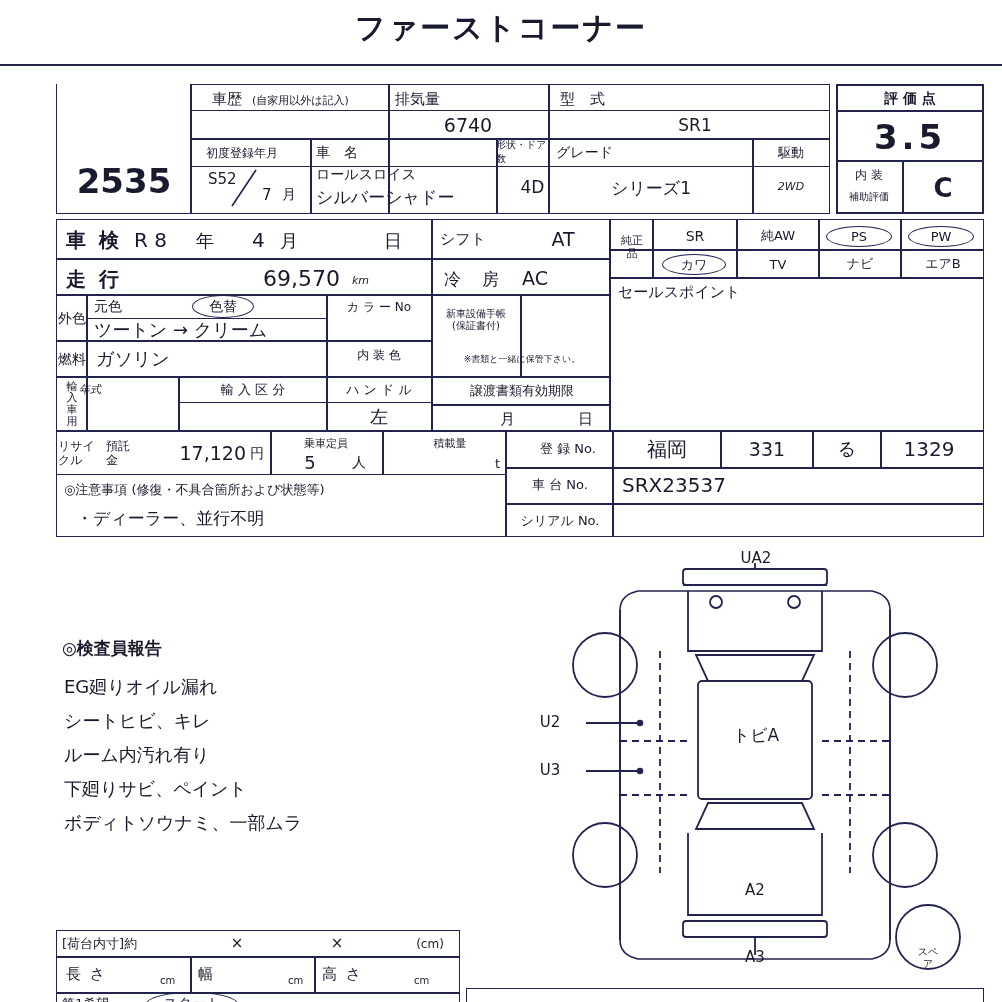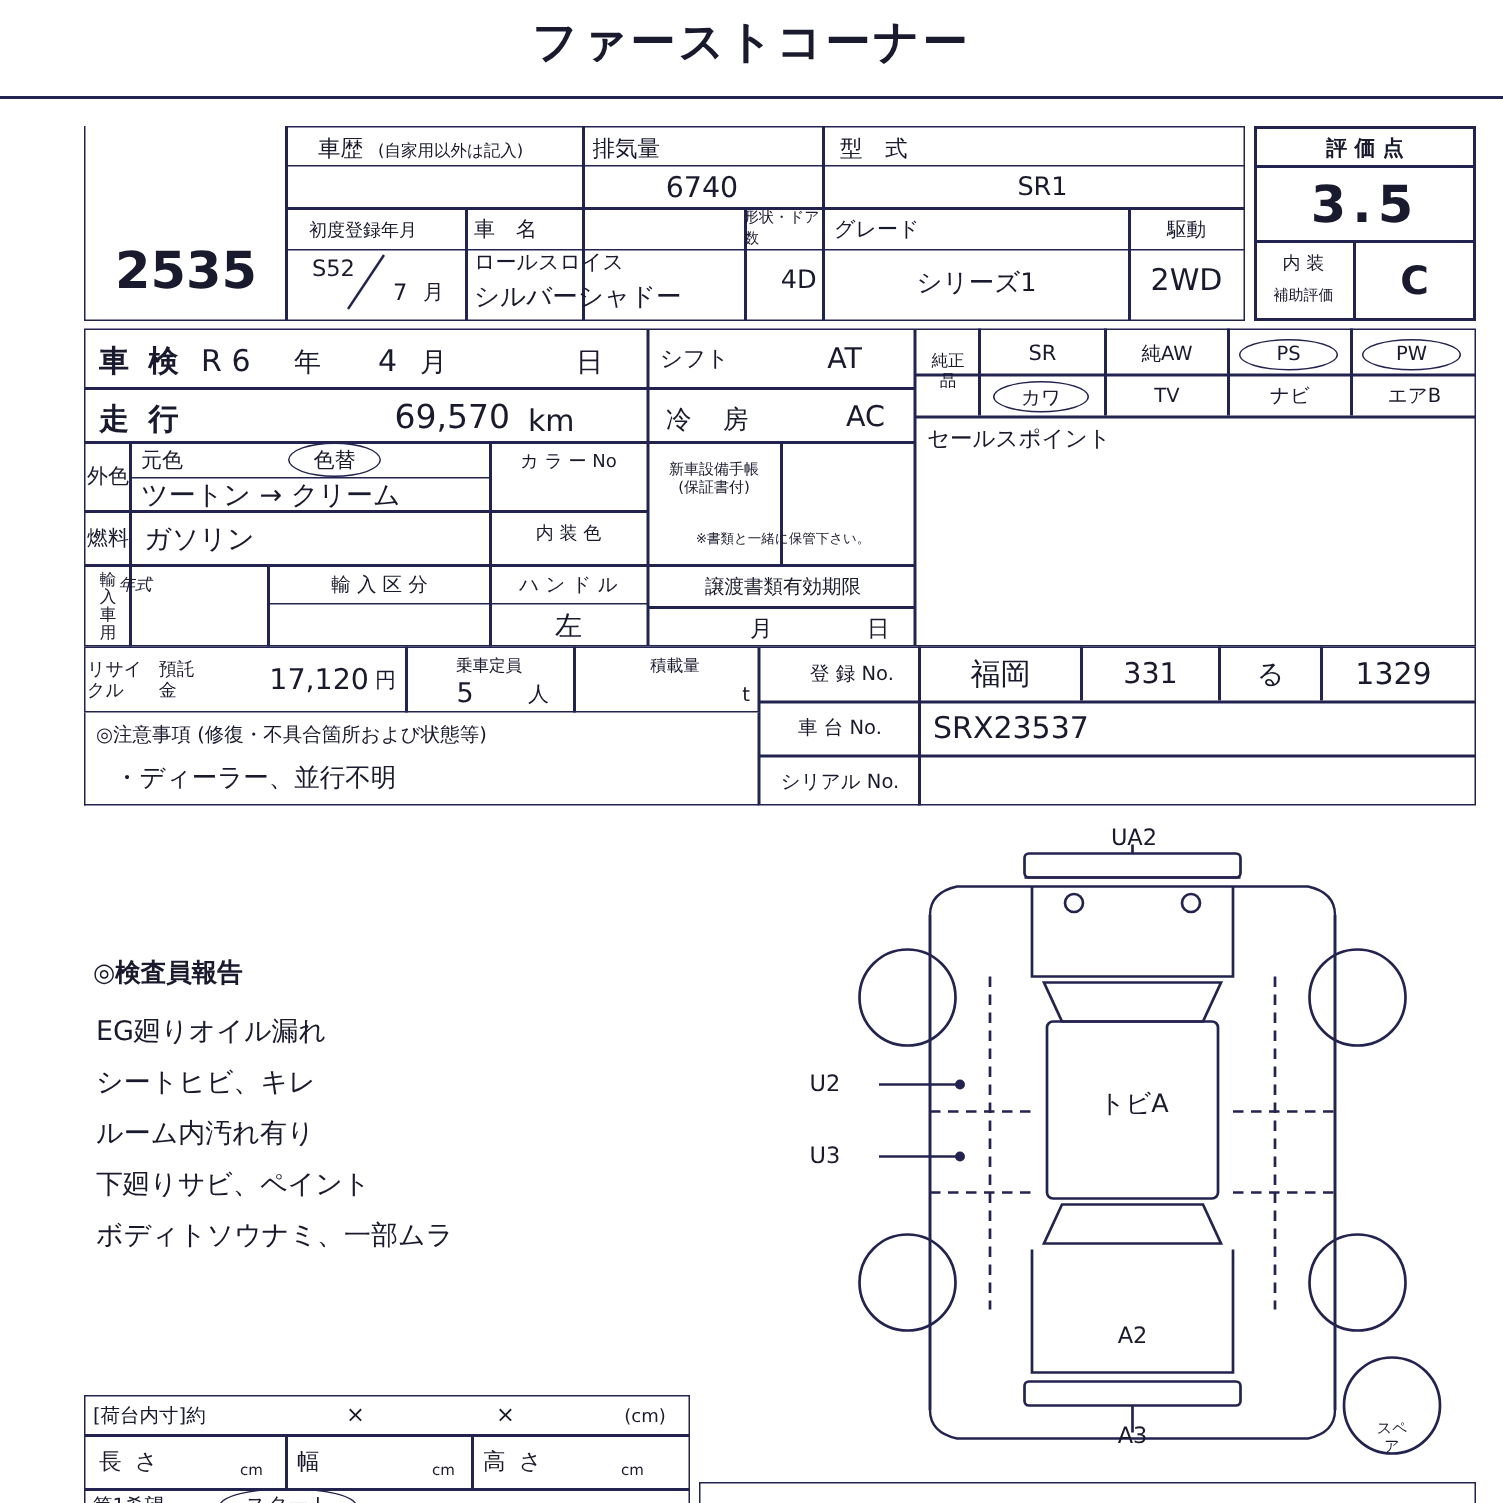--- a/index.html
+++ b/index.html
@@ -28,21 +28,21 @@
   .c{display:flex;align-items:center;justify-content:center;}
   .l{display:flex;align-items:center;justify-content:flex-start;}
   .r{display:flex;align-items:center;justify-content:flex-end;}
 
   .f10{font-size:10px;}
   .f11{font-size:11px;}
   .f12{font-size:12px;}
   .f13{font-size:13px;}
   .f14{font-size:14px;}
   .f15{font-size:15px;}
-  .f16{font-size:20px;}
+  .f16{font-size:11px;font-style:italic;}
   .f17{font-size:17px;}
   .f18{font-size:18px;}
   .f19{font-size:19px;border-radius:13px;}
   .f20{font-size:20px;}
   .f22{font-size:22px;}
   .f26{font-size:26px;}
   .f34{font-size:34px;}
   .b{font-weight:bold;}
 
   .oval{
@@ -127,21 +127,21 @@
   <div class="ln" style="left:56px;top:340px;width:376px;height:2px;"></div>
   <div class="ln" style="left:56px;top:376px;width:376px;height:2px;"></div>
   <div class="ln" style="left:86px;top:294px;width:2px;height:137px;"></div>
   <div class="ln" style="left:86px;top:318px;width:240px;height:1.4px;"></div>
   <div class="ln" style="left:326px;top:294px;width:2px;height:82px;"></div>
   <div class="ln" style="left:178px;top:376px;width:2px;height:55px;"></div>
   <div class="ln" style="left:326px;top:376px;width:2px;height:55px;"></div>
   <div class="ln" style="left:178px;top:402px;width:254px;height:1.4px;"></div>
 
   <div class="t l f20 b" style="left:66px;top:226px;height:28px;letter-spacing:3px;">車 検</div>
-  <div class="t l f20" style="left:134px;top:226px;height:28px;">R 6</div>
+  <div class="t l f20" style="left:134px;top:226px;height:28px;">R 8</div>
   <div class="t l f18" style="left:196px;top:228px;height:26px;">年</div>
   <div class="t l f20" style="left:252px;top:226px;height:28px;">4</div>
   <div class="t l f18" style="left:280px;top:228px;height:26px;">月</div>
   <div class="t l f18" style="left:384px;top:228px;height:26px;">日</div>
 
   <div class="t l f20 b" style="left:66px;top:266px;height:26px;letter-spacing:3px;">走 行</div>
   <div class="t r f22" style="left:160px;top:264px;width:180px;height:28px;">69,570</div>
   <div class="t l f16" style="left:352px;top:268px;height:24px;">km</div>
 
   <div class="t c f14" style="left:58px;top:296px;width:28px;height:44px;flex-direction:column;line-height:1.05;">外色</div>
@@ -183,21 +183,21 @@
   <div class="bx" style="left:432px;top:219px;width:178px;height:212px;"></div>
   <div class="ln" style="left:432px;top:258px;width:178px;height:2px;"></div>
   <div class="ln" style="left:432px;top:294px;width:178px;height:2px;"></div>
   <div class="ln" style="left:432px;top:376px;width:178px;height:2px;"></div>
   <div class="ln" style="left:432px;top:404px;width:178px;height:1.6px;"></div>
   <div class="ln" style="left:520px;top:294px;width:2px;height:82px;"></div>
 
   <div class="t l f15" style="left:440px;top:226px;height:26px;">シフト</div>
   <div class="t c f19" style="left:520px;top:224px;width:86px;height:30px;">AT</div>
   <div class="t l f17" style="left:444px;top:266px;height:26px;letter-spacing:2px;">冷　房</div>
-  <div class="t c f19" style="left:534px;top:264px;width:86px;height:28px;text-align:right;">AC</div>
+  <div class="t c f19" style="left:492px;top:264px;width:86px;height:28px;text-align:right;">AC</div>
 
   <div class="t c f10" style="left:434px;top:300px;width:84px;height:40px;flex-direction:column;line-height:1.25;">
     <span>新車設備手帳</span>
     <span>(保証書付)</span>
   </div>
   <div class="t c f9" style="left:434px;top:348px;width:176px;height:22px;font-size:9px;">※書類と一緒に保管下さい。</div>
   <div class="t c f13" style="left:434px;top:380px;width:176px;height:22px;">譲渡書類有効期限</div>
   <div class="t l f15" style="left:500px;top:408px;height:22px;">月</div>
   <div class="t l f15" style="left:578px;top:408px;height:22px;">日</div>
 

